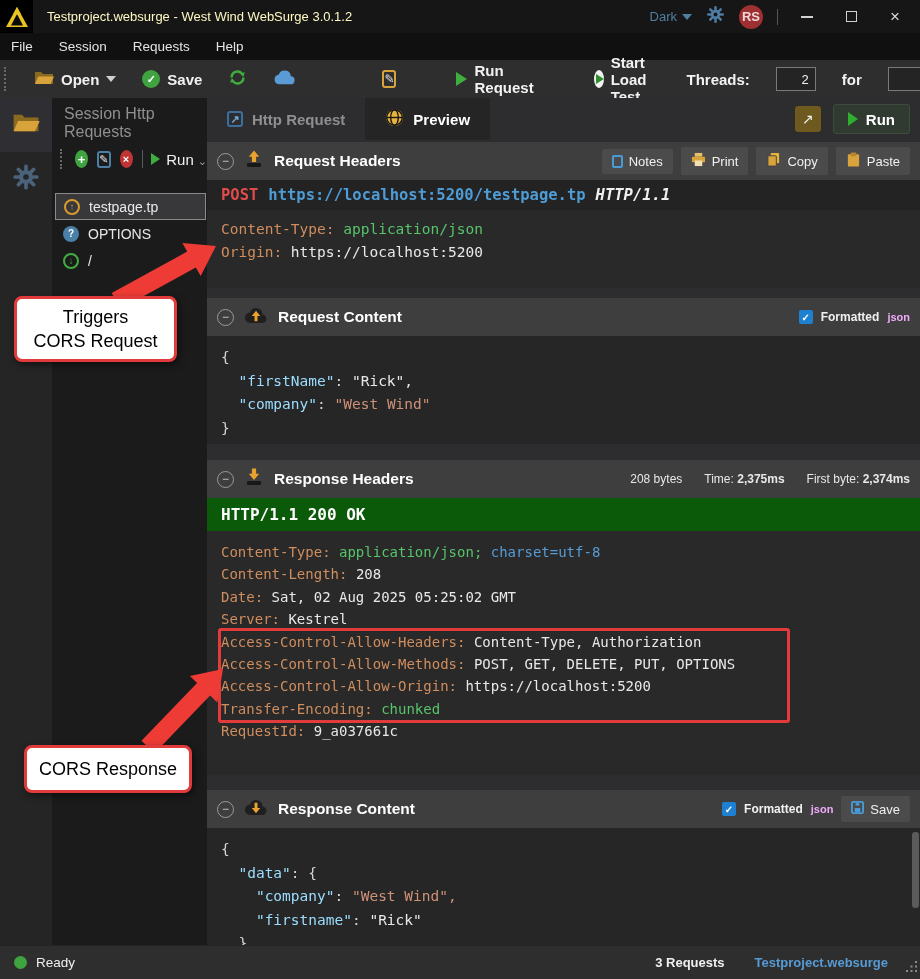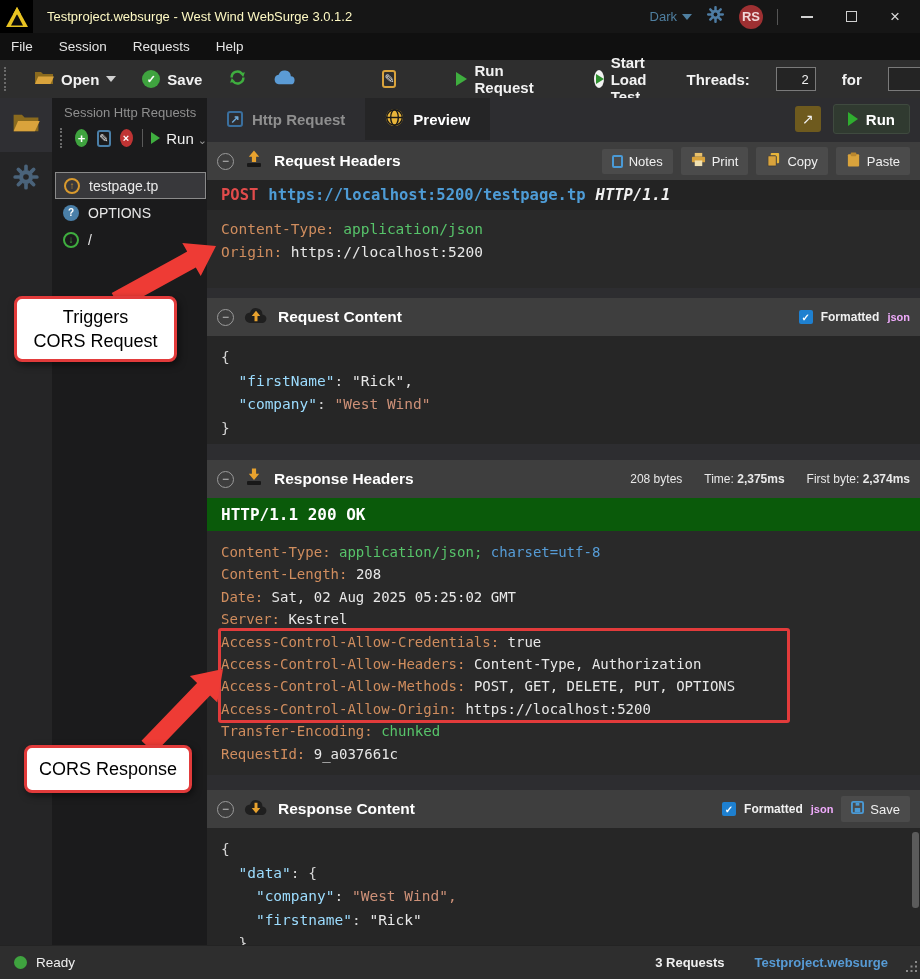--- a/index.html
+++ b/index.html
@@ -44,21 +44,21 @@
      background:repeating-linear-gradient(45deg,#f0f0f0 0 2px,transparent 2px 5px); }
   .edit-ic { width:18px; height:18px; border:2px solid #d9a33c; border-radius:3px; color:#e4e4e4; font-size:12px; display:flex; align-items:center; justify-content:center; }
   .num-input { height:24px; background:#242424; border:1px solid #7a7a7a; color:#f0f0f0; font-size:13px; text-align:right; padding-right:6px; font-family:"Liberation Sans",sans-serif; }
   .w-threads { width:40px; } .w-secs { width:56px; }
 
   
   .iconstrip { position:absolute; top:98px; left:0; width:52px; bottom:34px; background:#252526; }
   .strip-tile { width:52px; height:54px; display:flex; align-items:center; justify-content:center; }
   .strip-tile.sel { background:#2f2f33; }
   .sessionpanel { position:absolute; top:98px; left:52px; width:155px; bottom:34px; background:#1b1b1c; }
-  .sp-title { padding:7px 0 0 12px; font-size:13px; color:#8f8f8f; }
+  .sp-title { padding:7px 0 0 12px; font-size:16px; color:#8f8f8f; }
   .sp-toolbar { display:flex; align-items:center; gap:9px; padding:8px 0 0 8px; }
   .mini-circ { width:18px; height:18px; border-radius:50%; display:flex; align-items:center; justify-content:center; color:#fff; font-weight:bold; }
   .mc-green { background:#3fa33f; font-size:13px; }
   .mc-red { background:#c03434; font-size:11px; }
   .mini-edit { width:17px; height:17px; border:2px solid #4a7fa8; border-radius:3px; color:#e8e8e8; font-size:11px; display:flex; align-items:center; justify-content:center; }
   .sp-sep { width:1px; height:18px; background:#5a5a5a; }
   .sp-run { display:flex; align-items:center; gap:6px; font-size:15px; color:#f0f0f0; }
   .sp-run .tri { width:0; height:0; border-left:9px solid #3fae3f; border-top:6px solid transparent; border-bottom:6px solid transparent; }
   .sp-run-caret { color:#9a9a9a; font-size:11px; margin-left:-2px; align-self:flex-end; }
   .req-list { margin-top:24px; }
@@ -414,21 +414,20 @@
     </div>
   </div>
 
   <div class="green-row mono" style="top:400px">HTTP/1.1 200 OK</div>
 
   <div class="content-block resp-hdrs mono" style="top:433px; height:244px">
     <div><span class="hname">Content-Type</span><span class="hsep">: </span><span class="v-green">application/json; </span><span class="v-blue">charset=utf-8</span></div>
     <div><span class="hname">Content-Length</span><span class="hsep">: </span><span class="v-white">208</span></div>
     <div><span class="hname">Date</span><span class="hsep">: </span><span class="v-white">Sat, 02 Aug 2025 05:25:02 GMT</span></div>
     <div><span class="hname">Server</span><span class="hsep">: </span><span class="v-white">Kestrel</span></div>
-    <div><span class="hname">Access-Control-Allow-Credentials</span><span class="hsep">: </span><span class="v-white">true</span></div>
     <div><span class="hname">Access-Control-Allow-Headers</span><span class="hsep">: </span><span class="v-white">Content-Type, Authorization</span></div>
     <div><span class="hname">Access-Control-Allow-Methods</span><span class="hsep">: </span><span class="v-white">POST, GET, DELETE, PUT, OPTIONS</span></div>
     <div><span class="hname">Access-Control-Allow-Origin</span><span class="hsep">: </span><span class="v-white">https://localhost:5200</span></div>
     <div><span class="hname">Transfer-Encoding</span><span class="hsep">: </span><span class="v-green">chunked</span></div>
     <div><span class="hname">RequestId</span><span class="hsep">: </span><span class="v-white">9_a037661c</span></div>
   </div>
 
   <div class="secbar" style="top:692px">
     <span class="collapse-ic">−</span>
     <span>

